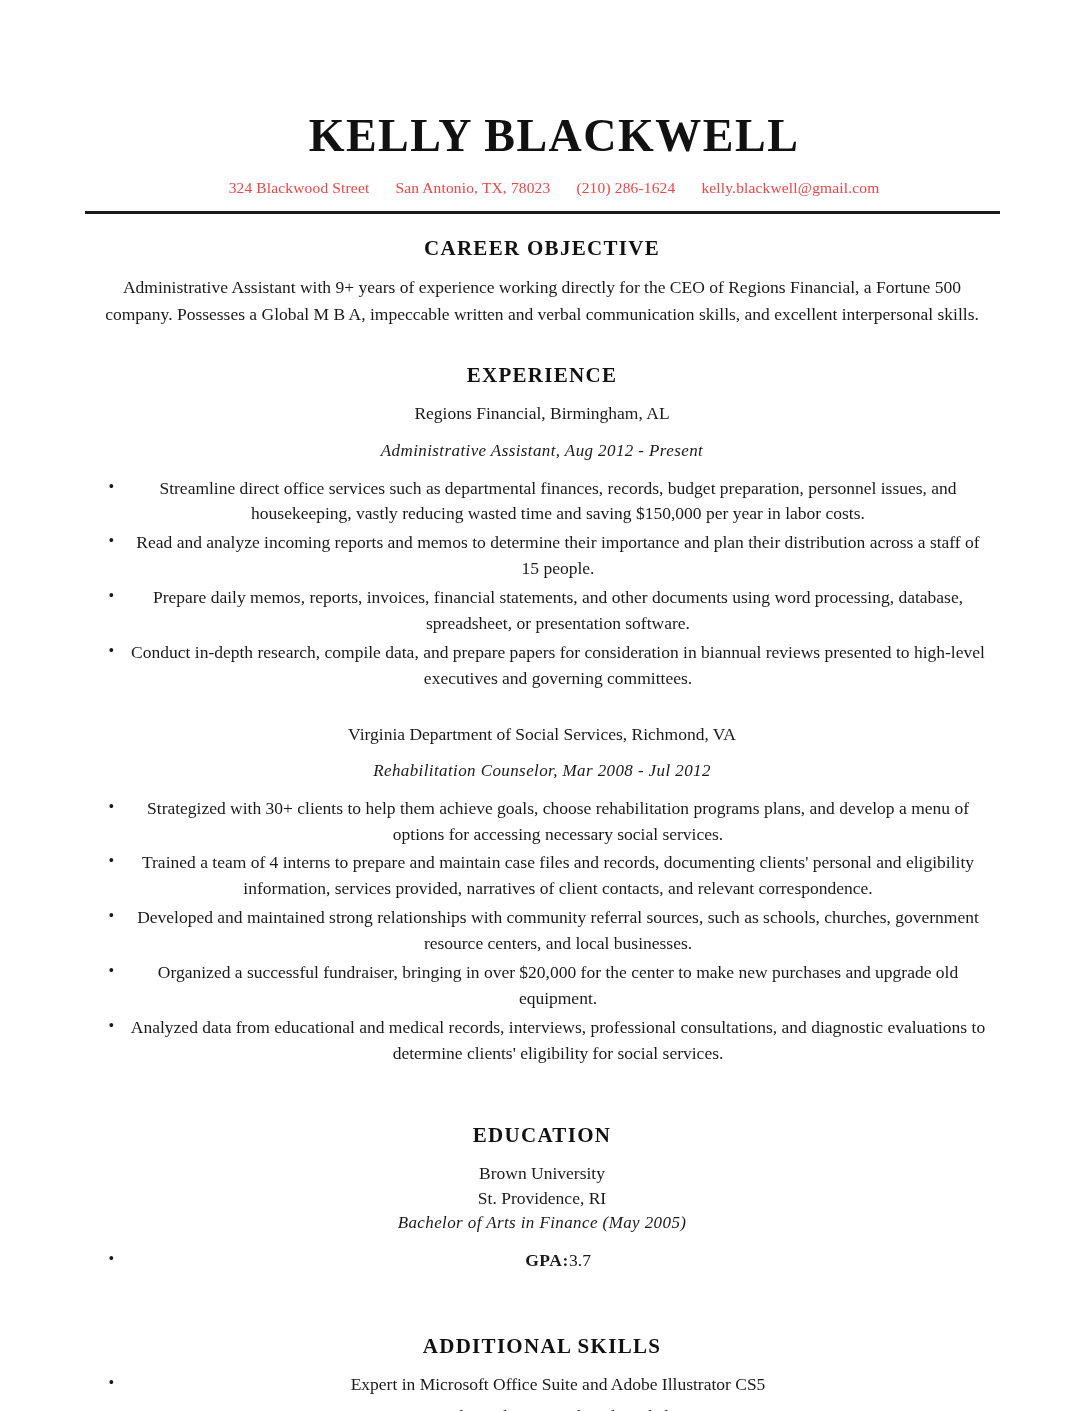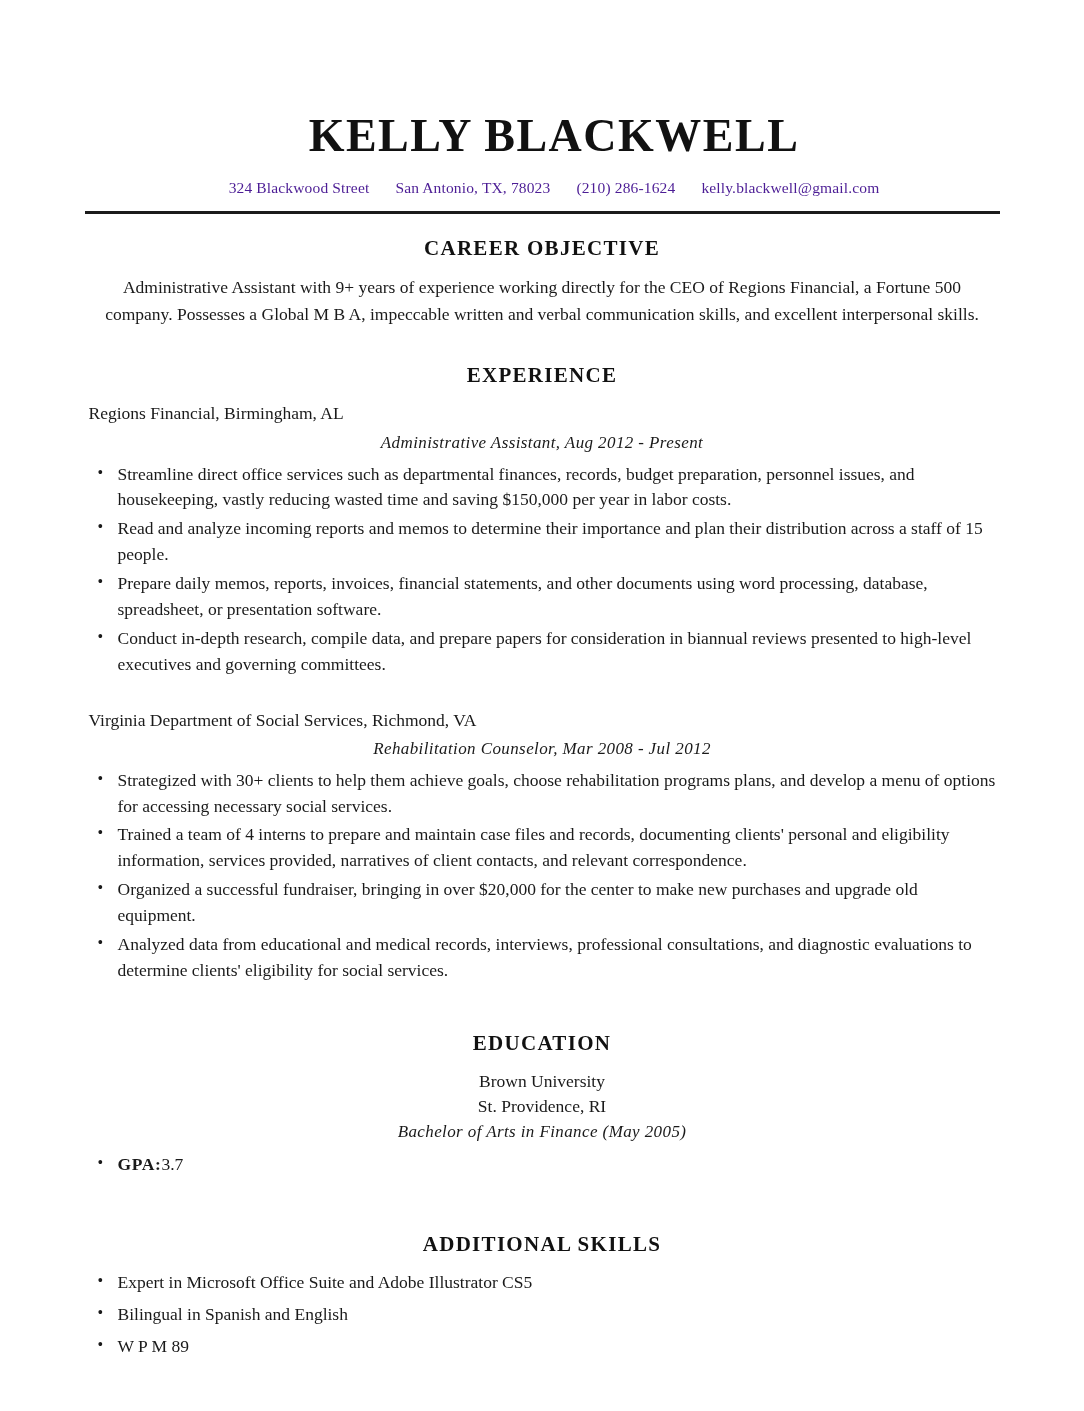--- a/index.html
+++ b/index.html
@@ -36,21 +36,21 @@
     font-weight: bold;
     letter-spacing: 1.5px;
     line-height: 1.05;
     margin: 0;
     color: #111111;
   }
   .contact-line {
     margin-top: 19px;
     font-size: 15.5px;
     letter-spacing: 0.15px;
-    color: #4c1d95;
+    color: #ef4444;
     white-space: nowrap;
   }
   .contact-item {
     display: inline-block;
   }
   .contact-sep {
     display: inline-block;
     width: 26px;
   }
 
@@ -87,41 +87,42 @@
     margin: 0;
     padding: 0 10px;
     color: #1a1a1a;
   }
 
   
   .job { margin: 0; }
   .job + .job { margin-top: 30px; }
 
   .job-org {
-    text-align: left;
-    font-size: 17.5px;
-    line-height: 1.45;
-    margin: 4px;
+    text-align: center;
+    font-size: 17.5px;
+    line-height: 1.45;
+    margin: 12px;
     color: #1a1a1a;
   }
   .job-title {
     text-align: center;
     font-size: 17px;
     font-style: italic;
     letter-spacing: 0.4px;
     line-height: 1.45;
     margin: 0 0 6px 0;
     color: #1a1a1a;
   }
 
   
   ul.bullets {
     list-style: none;
-    margin: 1px;
+    margin: 12px;
     padding: 0;
+    text-align: center;
   }
   ul.bullets > li {
     position: relative;
     padding-left: 32px;
     margin: 0 0 3px 0;
     font-size: 17.5px;
     line-height: 1.48;
     color: #1a1a1a;
   }
   ul.bullets > li::before {
@@ -186,20 +187,21 @@
             <li>Prepare daily memos, reports, invoices, financial statements, and other documents using word processing, database, spreadsheet, or presentation software.</li>
             <li>Conduct in-depth research, compile data, and prepare papers for consideration in biannual reviews presented to high-level executives and governing committees.</li>
           </ul>
         </div>
         <div class="job">
           <p class="job-org">Virginia Department of Social Services, Richmond, VA</p>
           <p class="job-title">Rehabilitation Counselor, Mar 2008 - Jul 2012</p>
           <ul class="bullets">
             <li>Strategized with 30+ clients to help them achieve goals, choose rehabilitation programs plans, and develop a menu of options for accessing necessary social services.</li>
             <li>Trained a team of 4 interns to prepare and maintain case files and records, documenting clients' personal and eligibility information, services provided, narratives of client contacts, and relevant correspondence.</li>
+            <li>Developed and maintained strong relationships with community referral sources, such as schools, churches, government resource centers, and local businesses.</li>
             <li>Organized a successful fundraiser, bringing in over $20,000 for the center to make new purchases and upgrade old equipment.</li>
             <li>Analyzed data from educational and medical records, interviews, professional consultations, and diagnostic evaluations to determine clients' eligibility for social services.</li>
           </ul>
         </div>
       </div>
   </div>
 
   <div class="section section-education">
     <h2 class="section-title">EDUCATION</h2>
     <p class="edu-line">Brown University</p>

